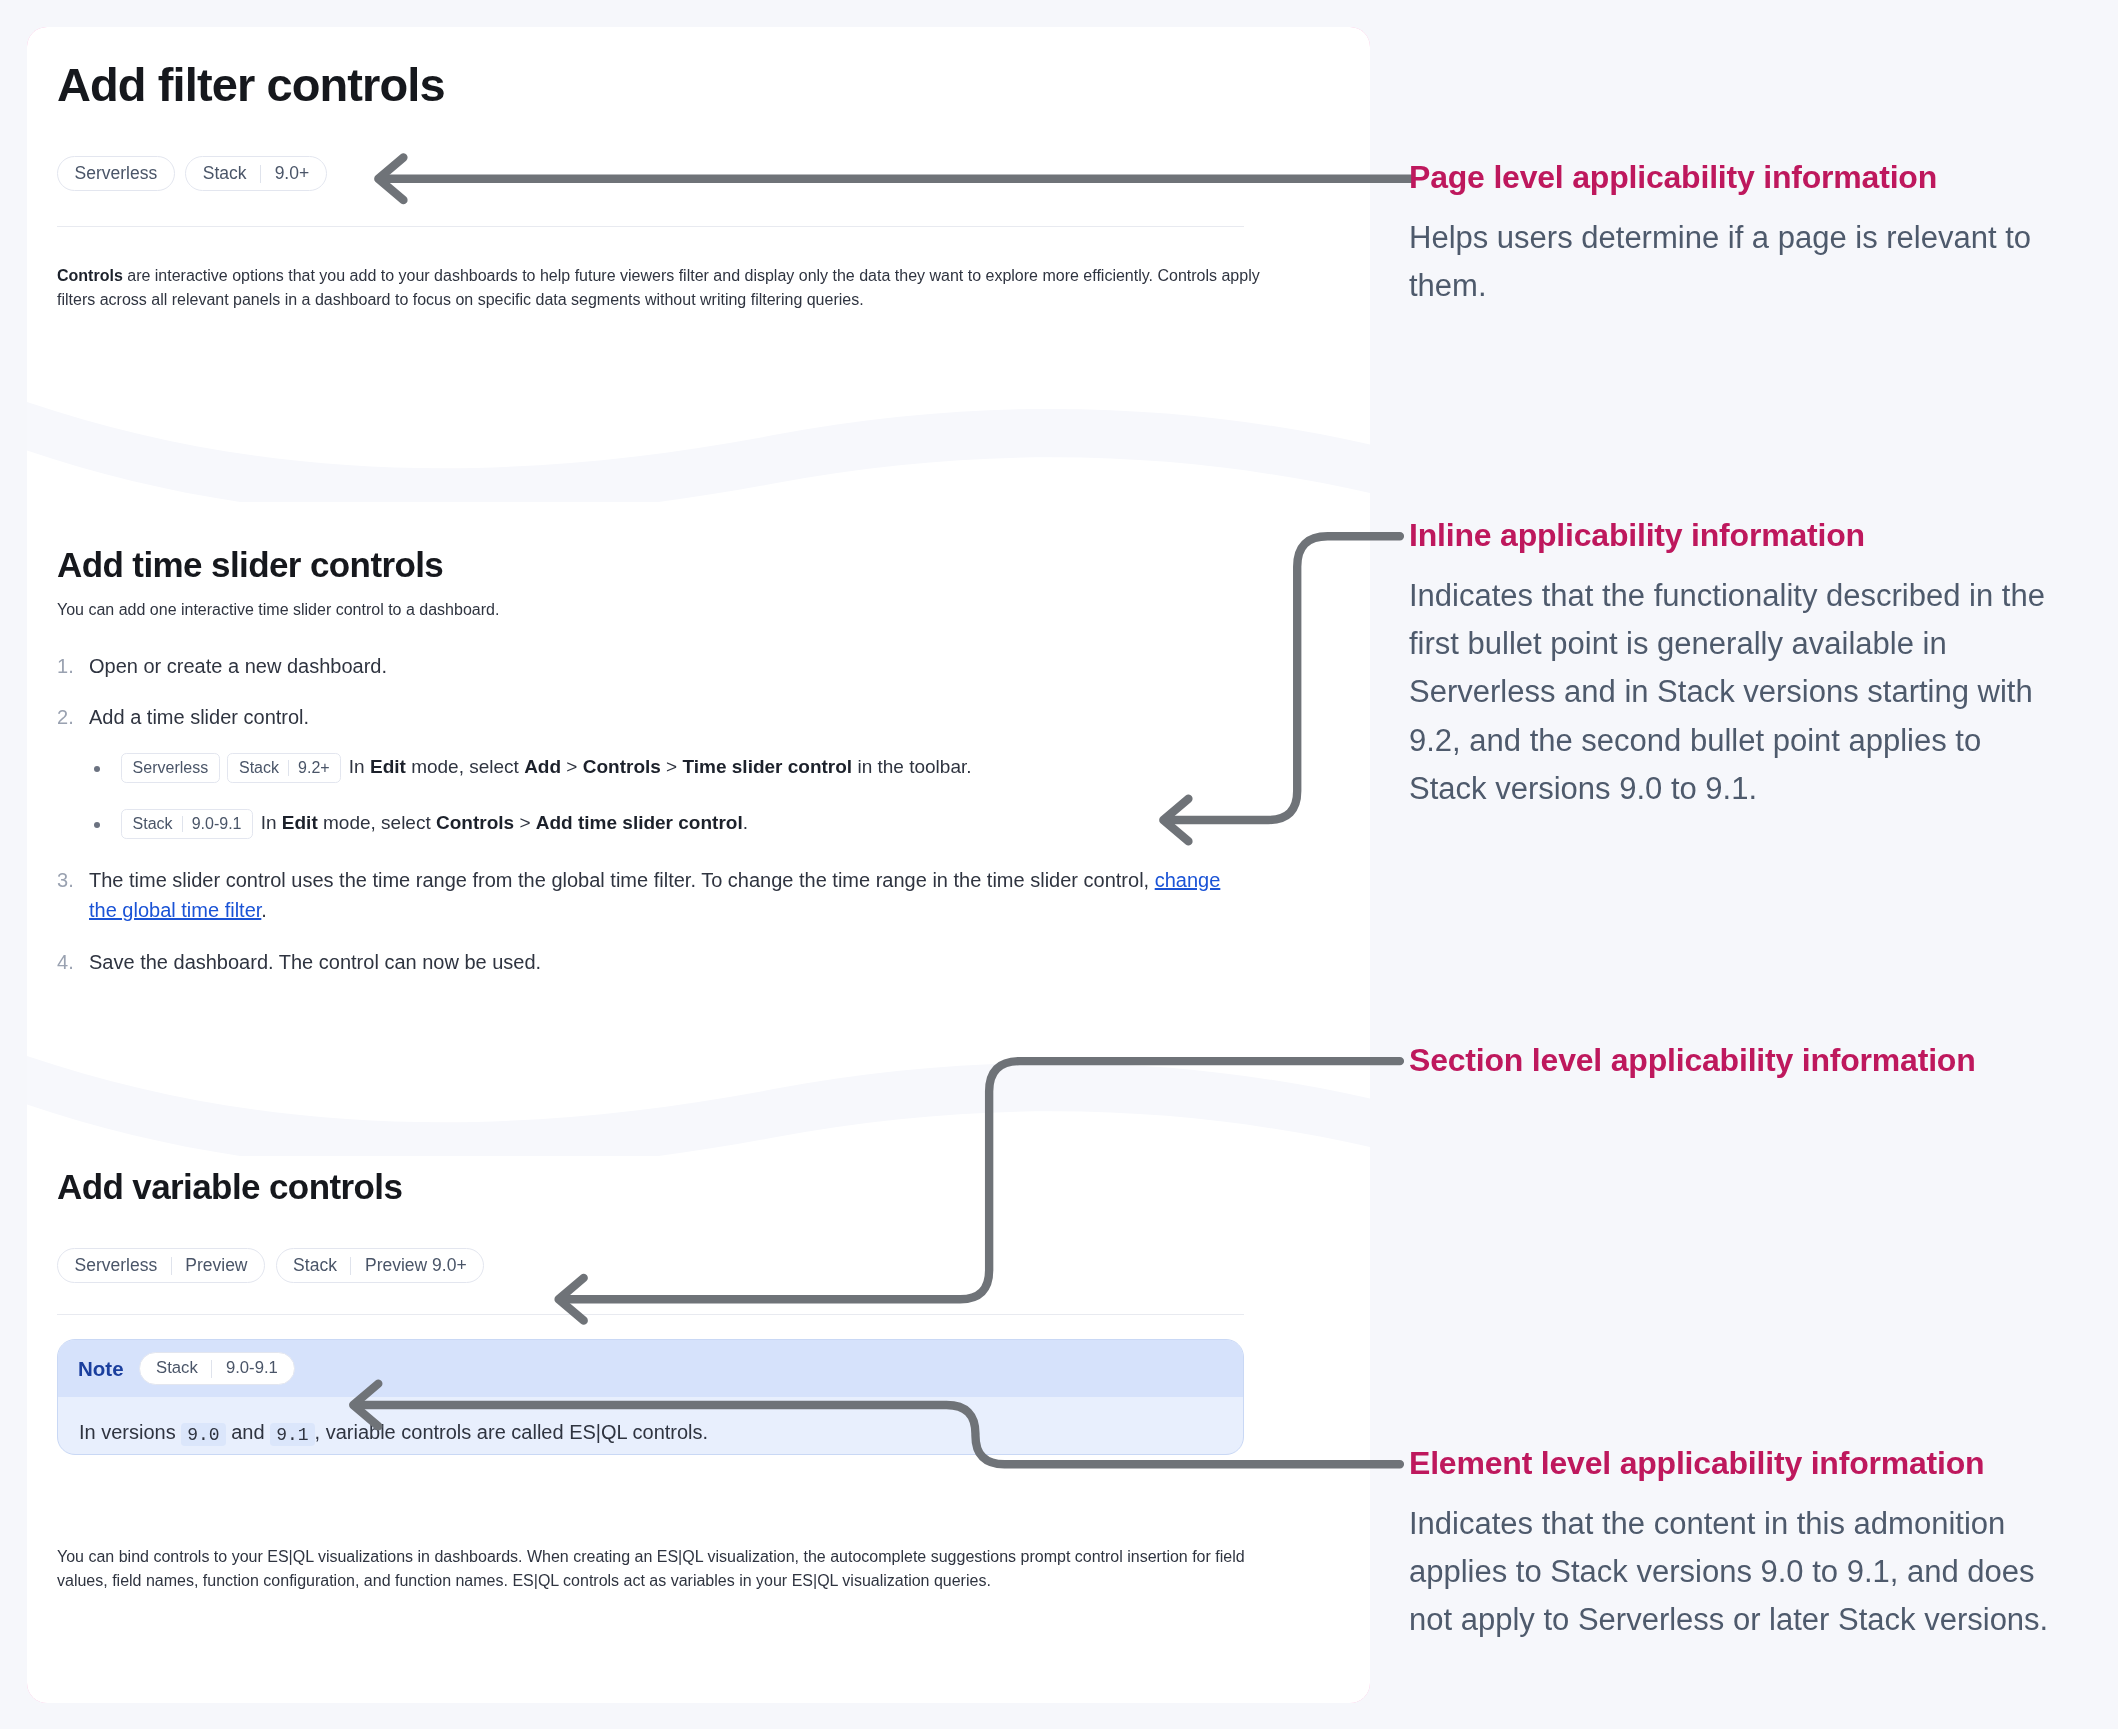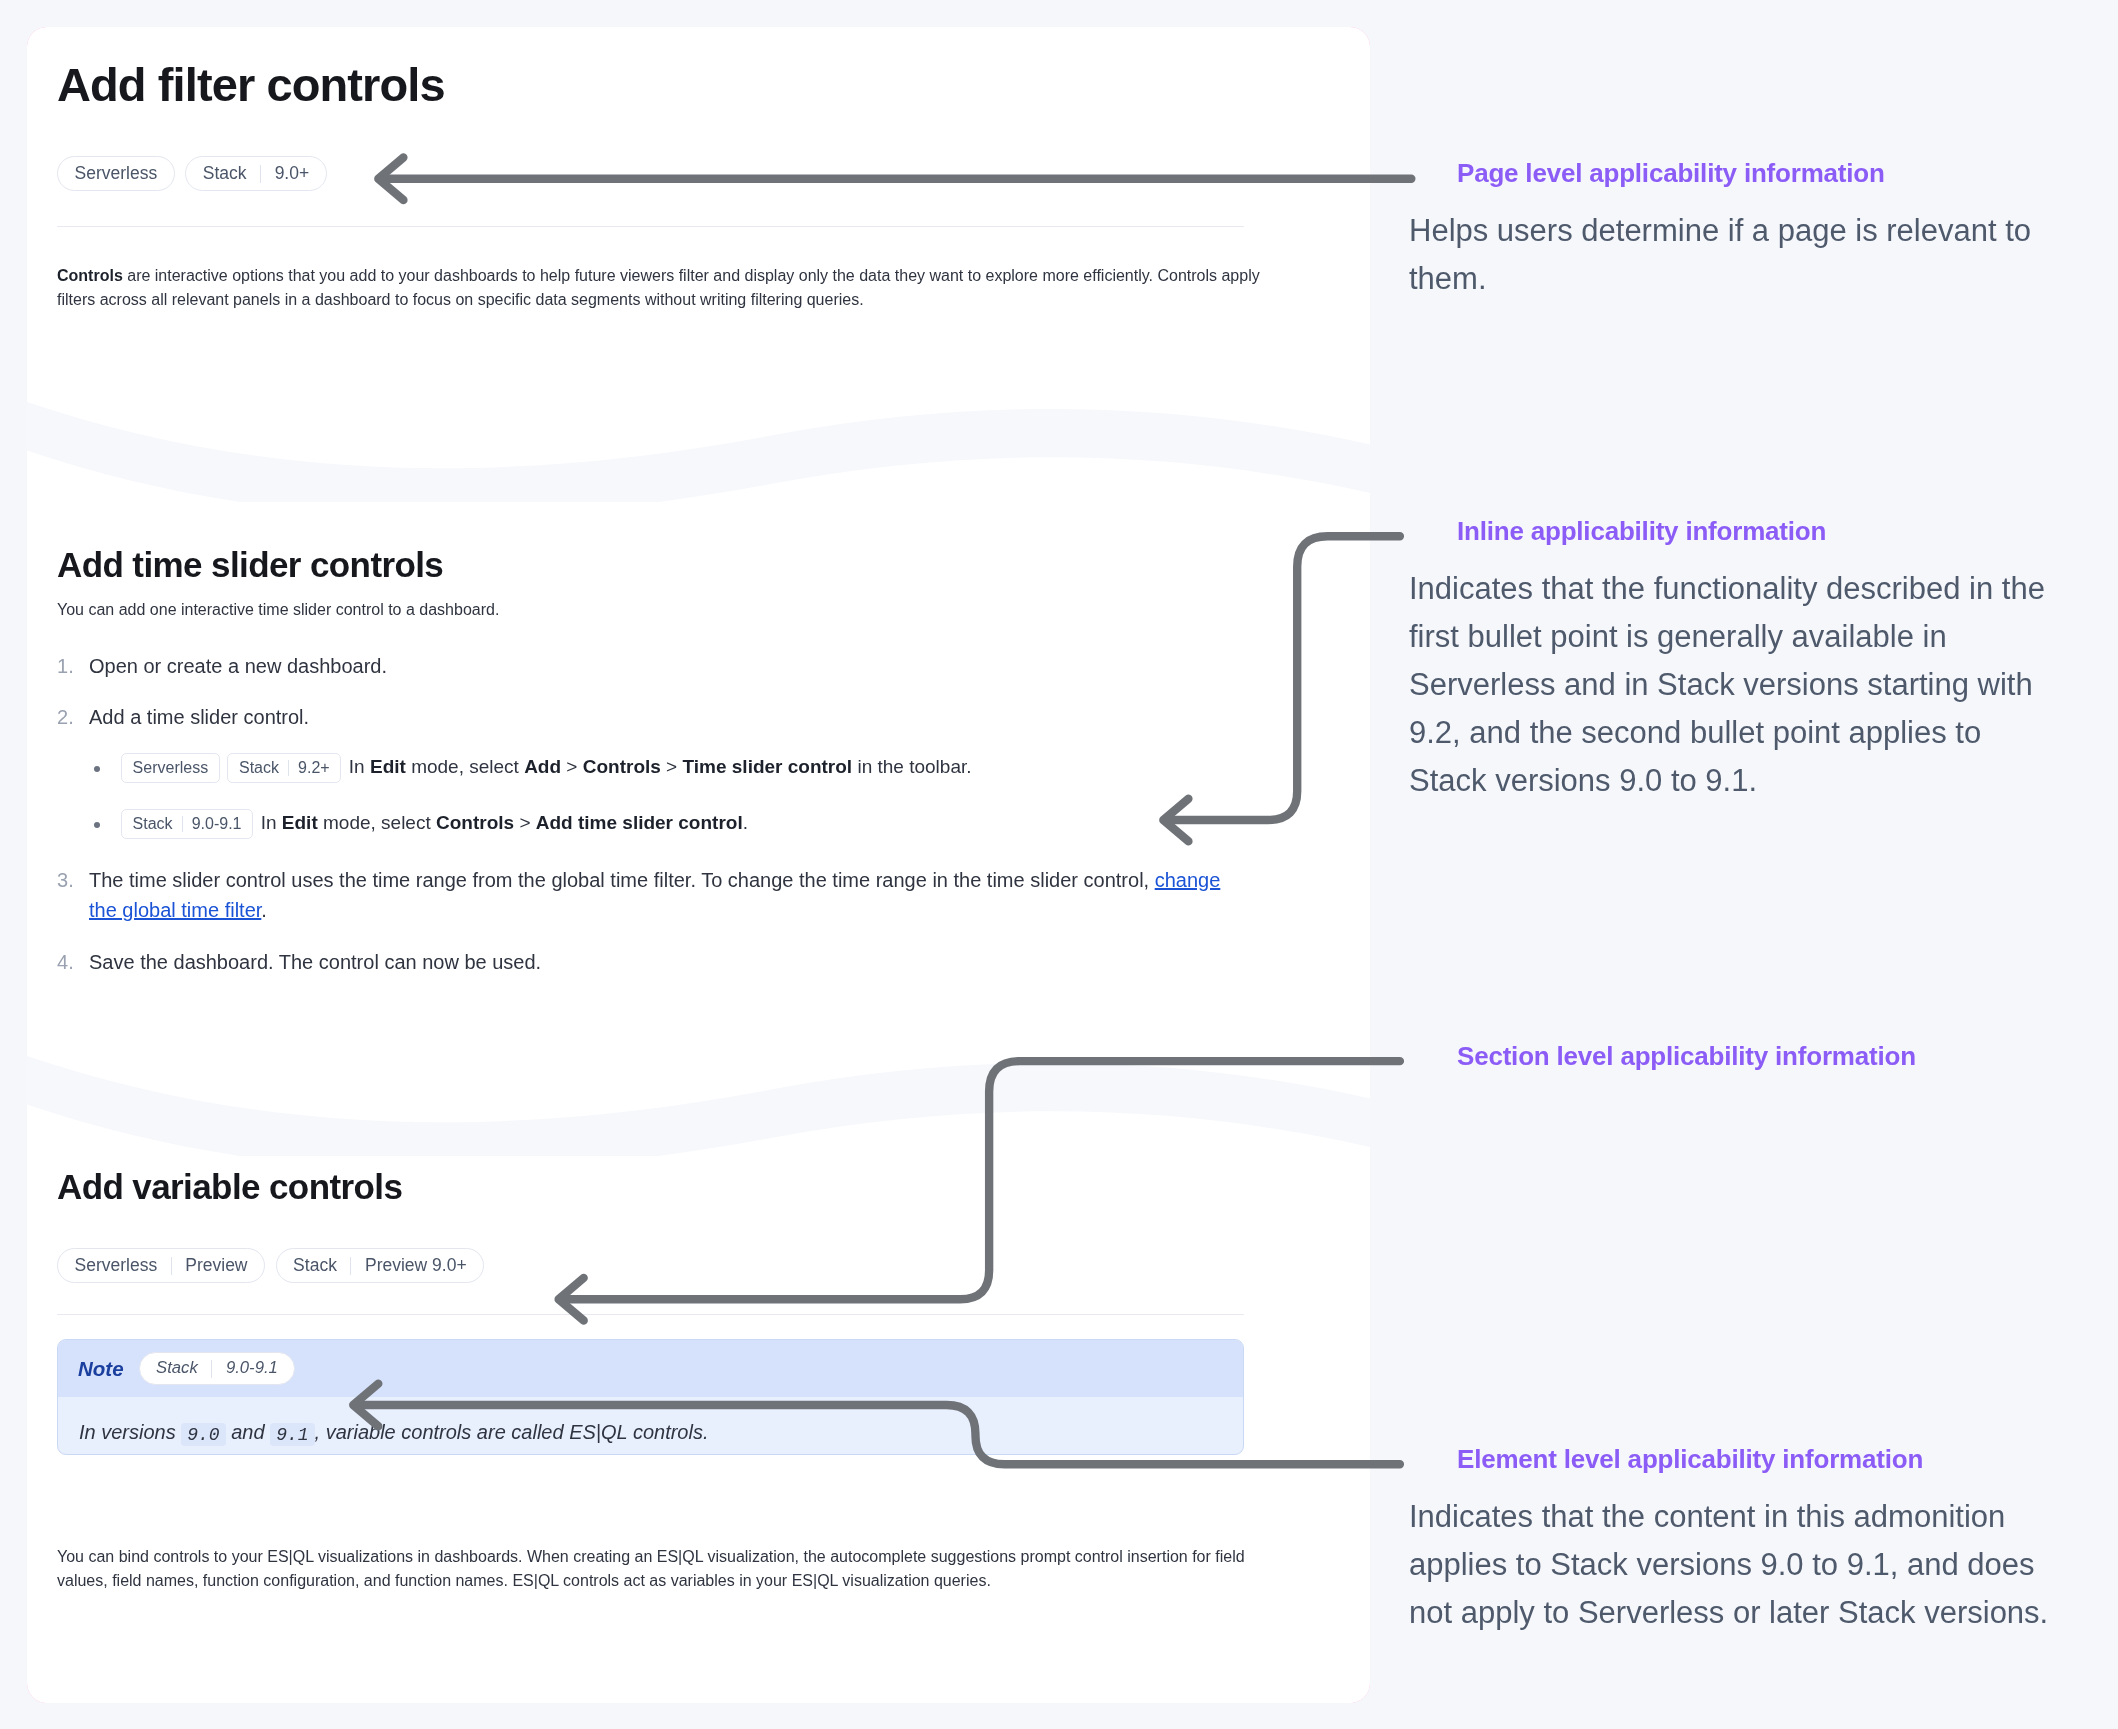--- a/index.html
+++ b/index.html
@@ -191,25 +191,24 @@
     top: 13.7px;
     width: 6px;
     height: 6px;
     border-radius: 50%;
     background: #6b7280;
   }
 
   
   .note {
     border: 1.1px solid #c9d8f5;
-    border-radius: 9px;
+    border-radius: 18px;
     overflow: hidden;
     background: #e8effd;
     width: 1187px;
-    font-style: italic;
   }
   .note-head {
     display: flex;
     align-items: center;
     gap: 15px;
     background: #d6e2fb;
     padding: 12px 20px;
   }
   .note-label {
     font-size: 20.5px;
@@ -227,27 +226,26 @@
     font-size: 18px;
     background: #dbe6fb;
     border-radius: 3.8px;
     padding: 1.5px 6px;
     color: #2f3440;
   }
 
   
   .annotation { position: absolute; width: 654px; left: 1409px; }
   .ann-title {
-    font-size: 26px;
+    font-size: 32px;
     font-weight: 700;
-    color: #8b5cf6;
+    color: #be185d;
     letter-spacing: -0.2px;
     line-height: 1.2;
     margin-bottom: 18px;
-    margin-left: 48px;
   }
   .ann-body {
     font-size: 31px;
     line-height: 1.55;
     color: #4e5a6c;
   }
 
   svg.arrows {
     position: absolute;
     left: 0; top: 0;

